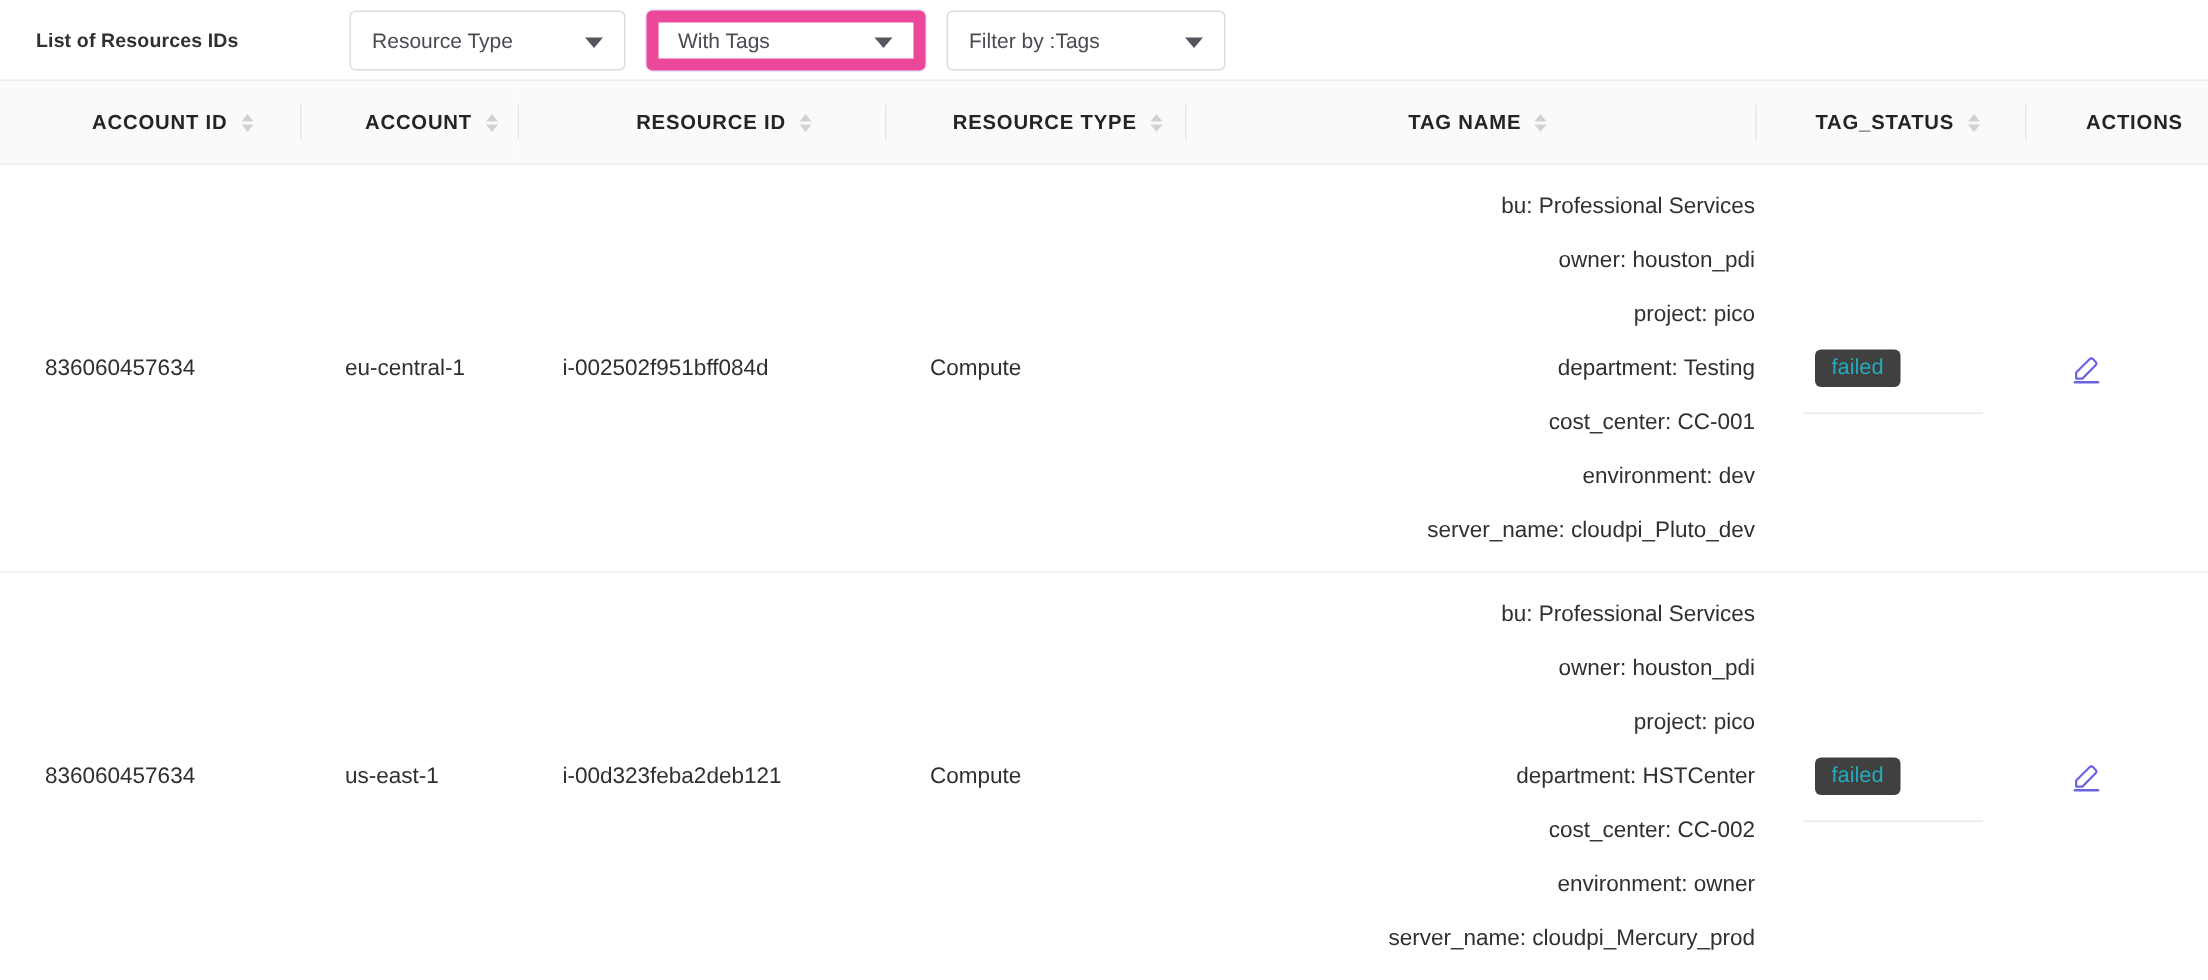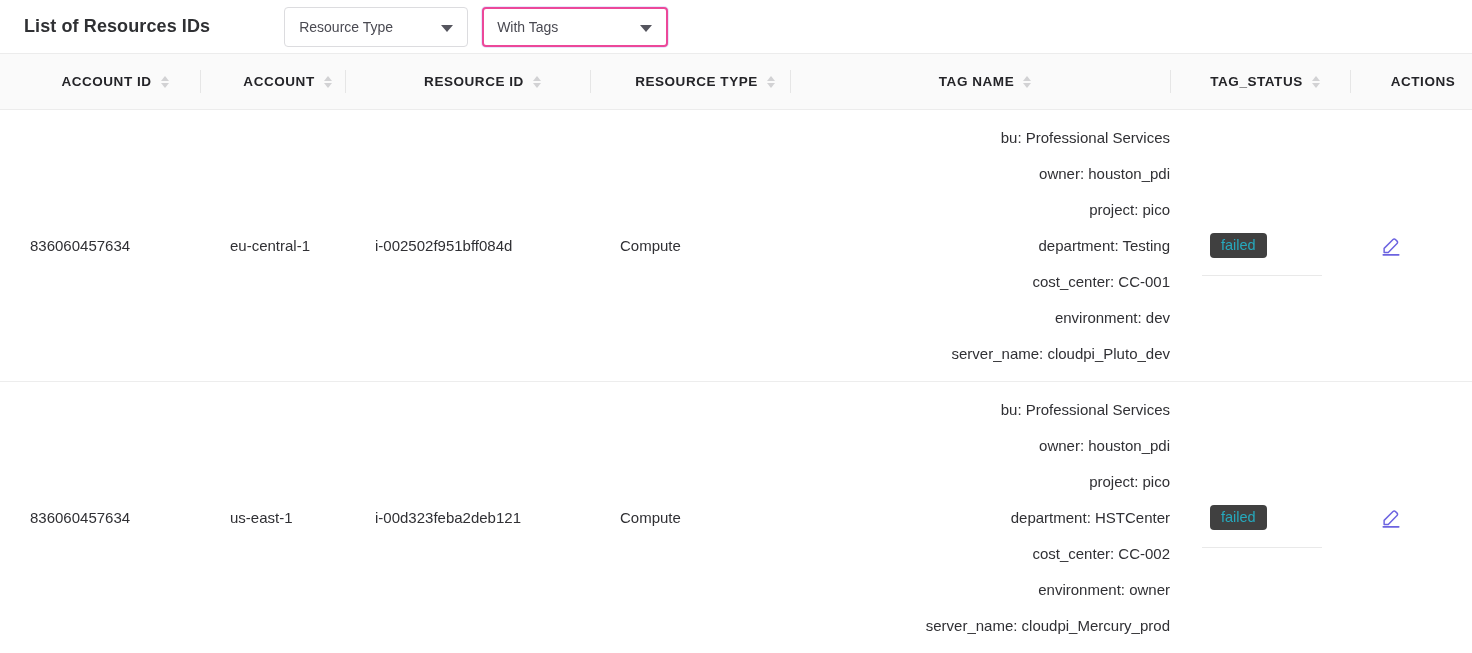--- a/index.html
+++ b/index.html
@@ -19,21 +19,21 @@
 
   
   .toolbar {
     height: 53px;
     display: flex;
     align-items: center;
     padding: 0 0 0 24px;
     background: #ffffff;
   }
   .page-title {
-    font-size: 18px;
+    font-size: 13px;
     font-weight: 600;
     color: #2f3033;
     letter-spacing: .1px;
     white-space: nowrap;
   }
   .filters {
     display: flex;
     align-items: center;
     margin-left: 74px;
     gap: 14px;
@@ -50,21 +50,21 @@
     font-size: 14px;
     color: #4a4a52;
     cursor: pointer;
     user-select: none;
     white-space: nowrap;
   }
   .select.w1 { width: 184px; }
   .select.w2 { width: 186px; }
   .select.w3 { width: 186px; }
   .select.focused {
-    border: 2px solid #ec4899;
+    border: 8px solid #ec4899;
     box-shadow: 0 0 0 1px rgba(122,111,240,.18);
     padding-left: 13px;
   }
   .caret {
     position: absolute;
     right: 14px;
     top: 50%;
     width: 0; height: 0;
     margin-top: -2px;
     border-left: 6px solid transparent;
@@ -190,20 +190,24 @@
     <div class="select w1">
       <span>Resource Type</span>
       <span class="caret"></span>
     </div>
 
     <div class="select w2 focused">
       <span>With Tags</span>
       <span class="caret"></span>
     </div>
 
+    <div class="select w3">
+      <span>Filter by :Tags</span>
+      <span class="caret"></span>
+    </div>
 
   </div>
 </div>
 
 <table class="grid">
   <colgroup>
     <col style="width:200px">
     <col style="width:145px">
     <col style="width:245px">
     <col style="width:200px">

